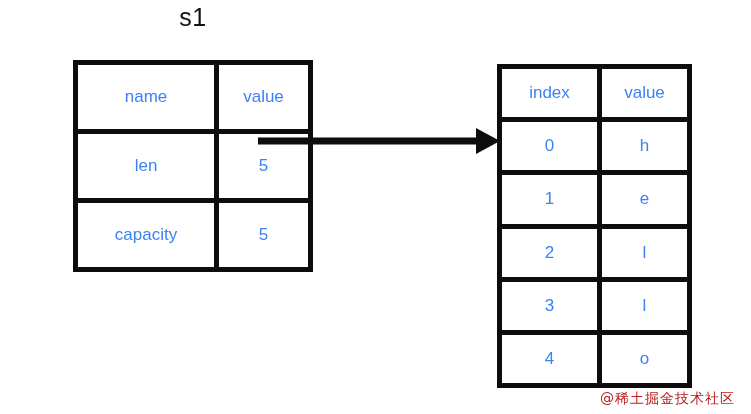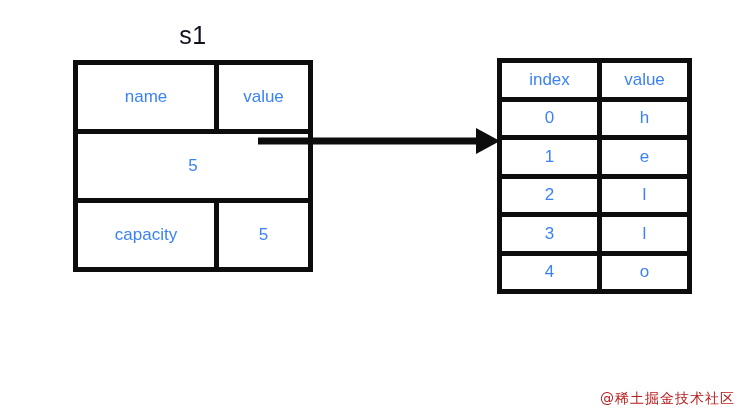--- a/index.html
+++ b/index.html
@@ -17,21 +17,21 @@
     position: relative;
     width: 751px;
     height: 414px;
     background: #ffffff;
   }
 
   
   .stack-title {
     position: absolute;
     left: 73px;
-    top: 20px;
+    top: 2px;
     width: 240px;
     text-align: center;
     font-size: 25px;
     line-height: 30px;
     color: #10131c;
     letter-spacing: 0.5px;
   }
 
   .table {
     position: absolute;
@@ -42,23 +42,23 @@
     flex-direction: column;
   }
   #stack-table {
     left: 73px;
     top: 60px;
     width: 240px;
     height: 212px;
   }
   #heap-table {
     left: 497px;
-    top: 58px;
+    top: 64px;
     width: 195px;
-    height: 236px;
+    height: 324px;
   }
 
   .row {
     display: flex;
     flex: 1 1 0;
     border-bottom: 5px solid #0d0d0d;
     min-height: 0;
   }
   .row:last-child {
     border-bottom: none;
@@ -123,20 +123,21 @@
 
   <div class="table" id="stack-table">
 
     <div class="row">
       <div class="cell c-name">name</div>
       <div class="cell c-value">value</div>
     </div>
 
 
     <div class="row">
+      <div class="cell c-name">len</div>
       <div class="cell c-value">5</div>
     </div>
 
     <div class="row">
       <div class="cell c-name">capacity</div>
       <div class="cell c-value">5</div>
     </div>
 
   </div>
 

